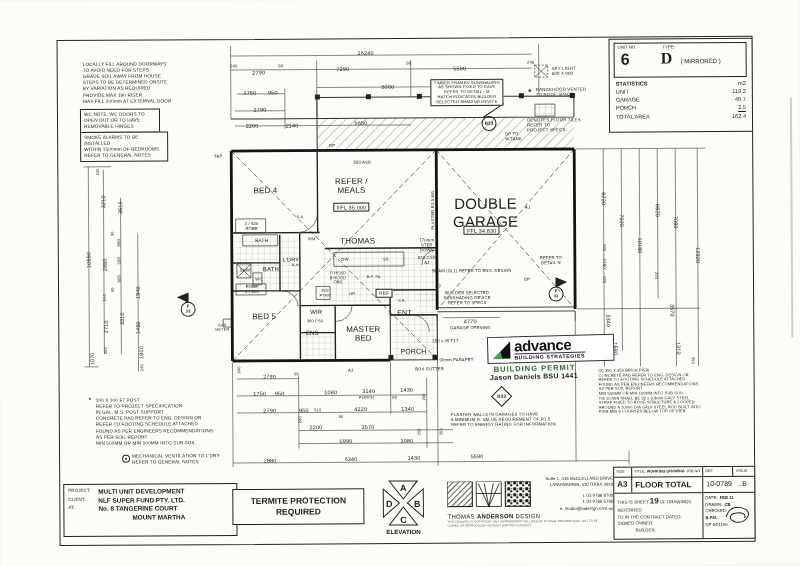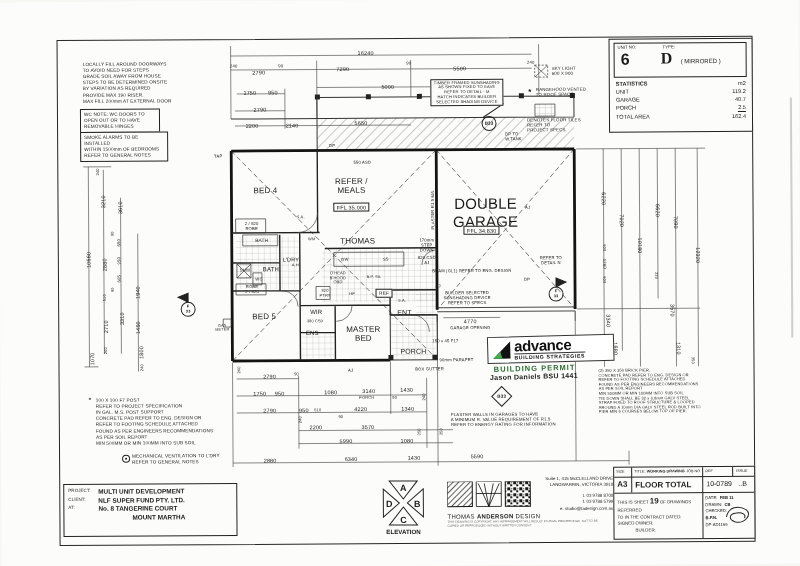--- a/index.html
+++ b/index.html
@@ -417,20 +417,22 @@
     <div class="prow">
         <span class="tb-label" style="width:26px">AT:</span>
       <span class="tb-val">No. 8 TANGERINE COURT</span>
       </div>
     <div class="prow">
         <span style="width:26px"></span>
         <span class="tb-val" style="margin-left:34px">MOUNT MARTHA</span>
       </div>
   </div>
 
+  <div class="abs" id="termite-box">TERMITE PROTECTION
+REQUIRED</div>
 
   <div class="abs" id="compass-block">
     <svg width="76" height="48" viewBox="0 0 76 48">
       <g stroke="#222" stroke-width="1" fill="none">
         <polygon points="24,2 52,2 38,20"></polygon>
         <polygon points="24,46 52,46 38,28"></polygon>
         <polygon points="18,10 18,38 34,24"></polygon>
         <polygon points="58,10 58,38 42,24"></polygon>
       </g>
       <g font-size="9" font-weight="bold" fill="#222" text-anchor="middle">

